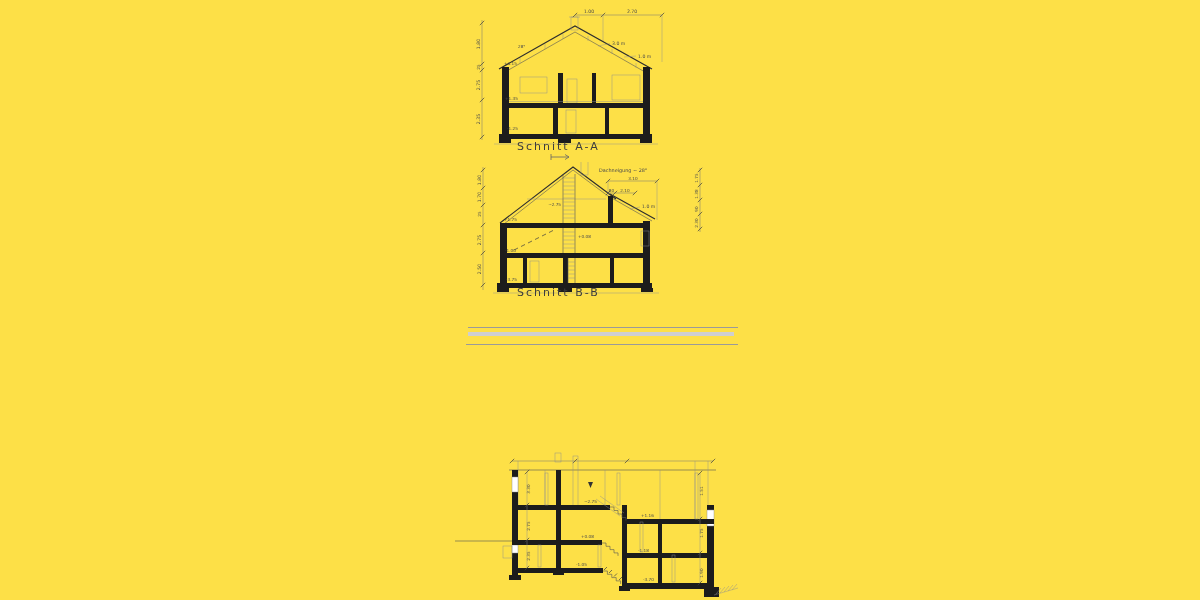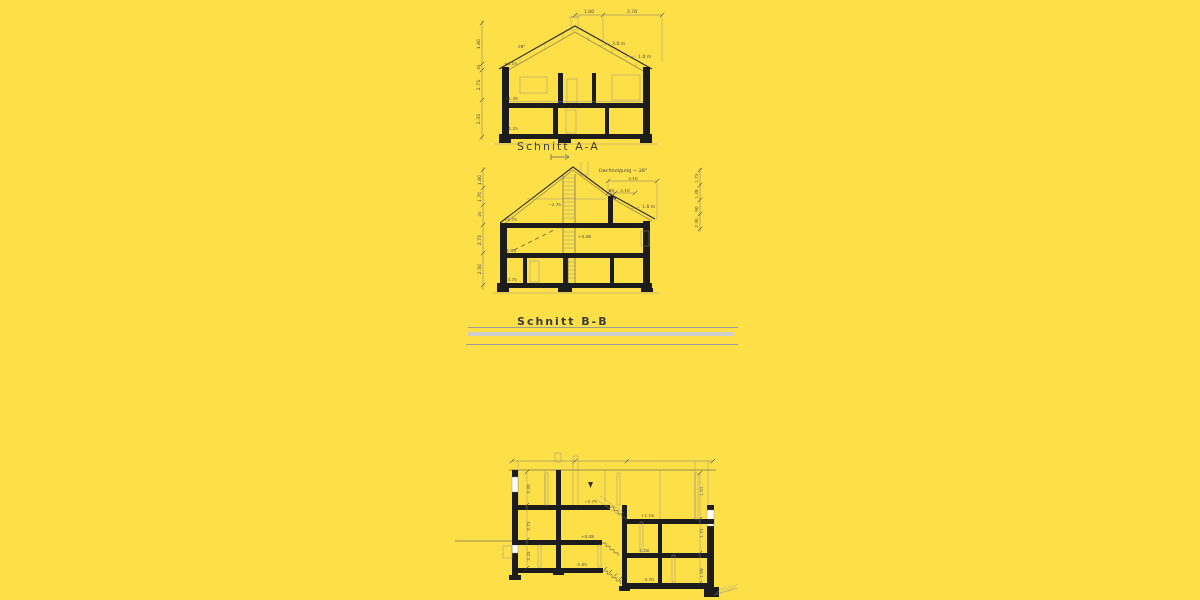--- a/index.html
+++ b/index.html
@@ -153,21 +153,21 @@
     <rect class="t" x="530" y="261" width="9" height="21"></rect>
     <text x="506" y="281" class="s">-3.75</text>
 
     <rect class="w" x="497" y="283" width="155" height="5"></rect>
     <rect class="w" x="497" y="288" width="12" height="4"></rect>
     <rect class="w" x="558" y="288" width="14" height="4"></rect>
     <rect class="w" x="641" y="288" width="12" height="4"></rect>
     <line class="t" x1="493" y1="293" x2="659" y2="293"></line>
   </svg>
 
-  <div class="caption" style="left:517px;top:315px;font-weight:bold;">Schnitt B-B</div>
+  <div class="caption" style="left:517px;top:286px;">Schnitt B-B</div>
 
   <div class="fold" style="left:468px;top:327px;width:270px;height:1px;"></div>
   <div class="foldband" style="left:468px;top:332px;width:266px;height:4px;"></div>
   <div class="fold" style="left:466px;top:344px;width:272px;height:1px;"></div>
 
   <svg class="abs" style="left:440px;top:440px;" width="320" height="160" viewBox="440 440 320 160">
 
     <line class="d" x1="512" y1="461" x2="713" y2="461"></line>
     <path class="k" d="M509.8 463.2 514.2 458.8 M572.8 463.2 577.2 458.8 M624.8 463.2 629.2 458.8 M710.8 463.2 715.2 458.8"></path>
     <line class="m" x1="509" y1="470" x2="716" y2="470"></line>

